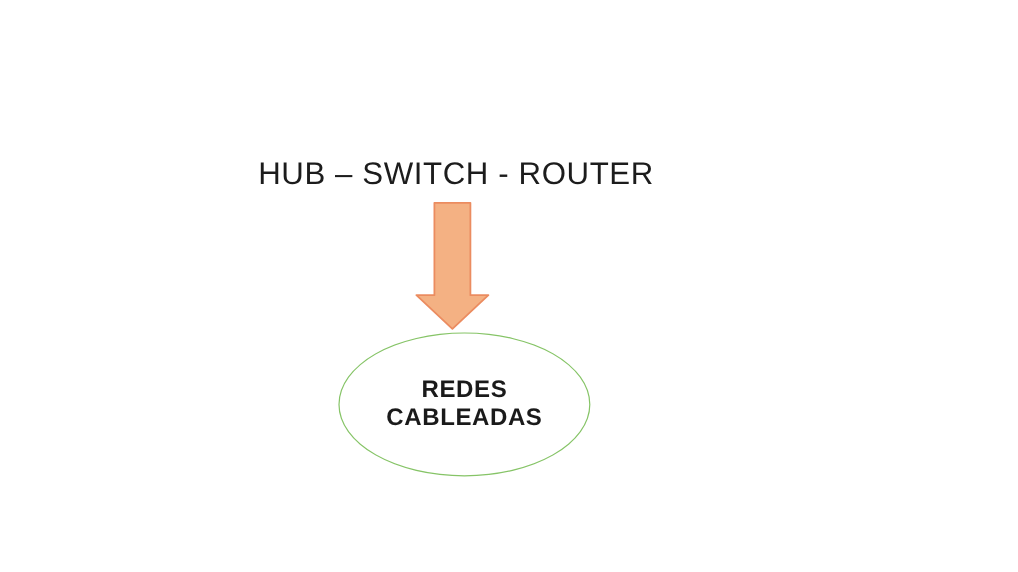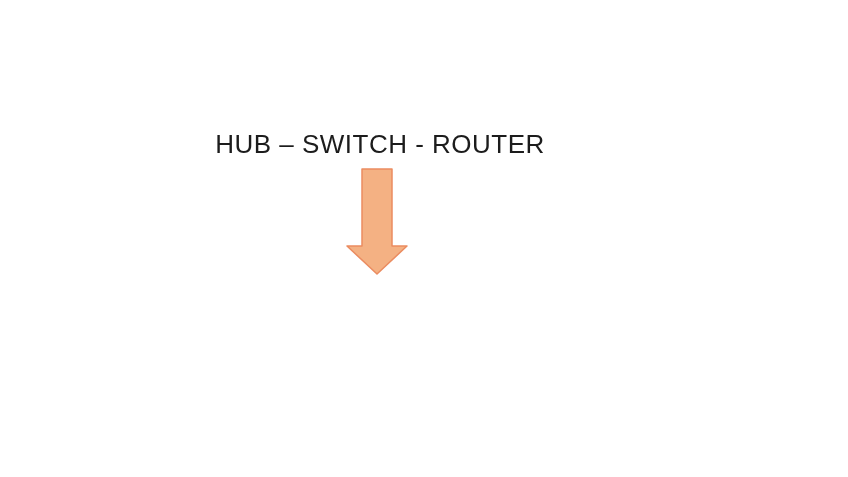--- a/index.html
+++ b/index.html
@@ -69,14 +69,18 @@
 <body>
 
 <div class="canvas">
 
   <div class="diagram-title" style="color: rgb(28, 28, 28);">HUB – SWITCH - ROUTER</div>
 
   <svg class="arrow-svg" viewBox="0 0 64 107">
     <polygon points="17,1 47,1 47,78 62,78 32,106 2,78 17,78" stroke-width="1.5" stroke-linejoin="round" style="fill: rgb(244, 177, 131); stroke: rgb(235, 140, 96);"></polygon>
   </svg>
 
+  <div class="ellipse-node" style="border-color: rgb(134, 196, 103); background: rgb(255, 255, 255);">
+    <div class="ellipse-label" style="color: rgb(26, 26, 26);">REDES</div>
+    <div class="ellipse-label" style="color: rgb(26, 26, 26);">CABLEADAS</div>
+  </div>
 
 </div>
 
 </body></html>

